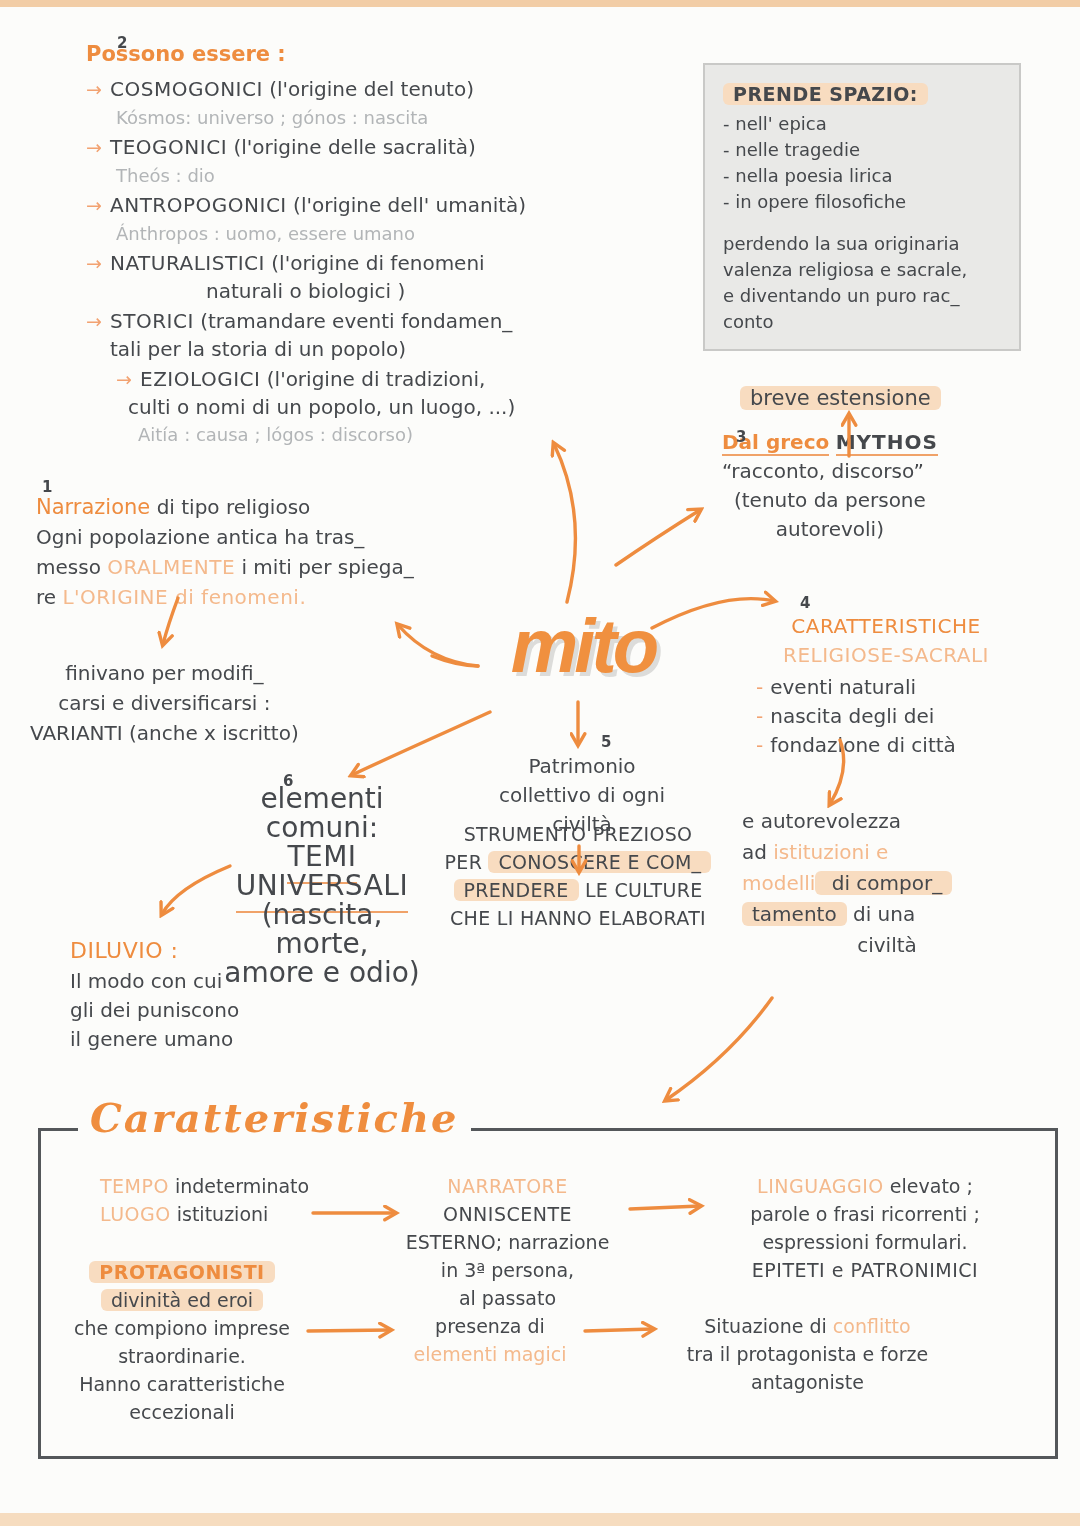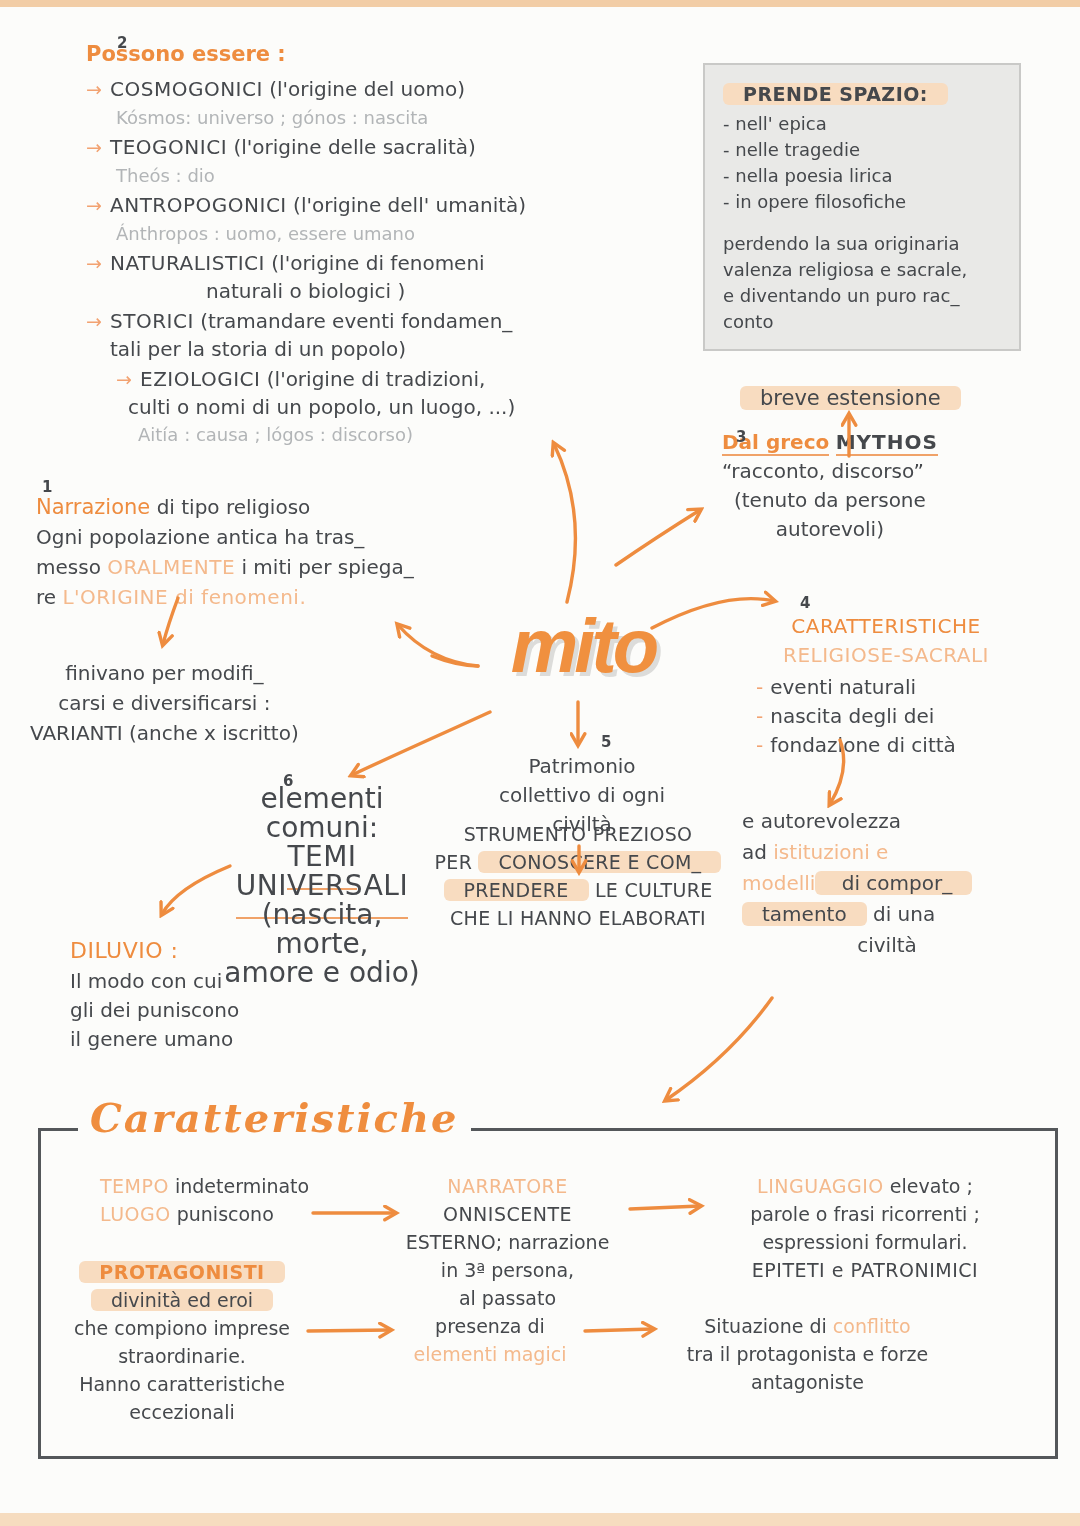--- a/index.html
+++ b/index.html
@@ -6,23 +6,23 @@
   .page{position:relative;width:1080px;height:1526px;background:#fcfcfa;overflow:hidden;
         font-family:"DejaVu Sans",sans-serif;color:#45484c;}
   .edge{position:absolute;left:0;width:1080px;}
   .edge.top{top:0;height:7px;background:#f2cda6;}
   .edge.bottom{top:1513px;height:13px;background:#f6dcbf;}
 
   .abs{position:absolute;}
   .pre{white-space:pre-line;}
   .orange{color:#ee8c3f;font-weight:bold;}
   .peach{color:#f4b98c;}
-  .hl{background:#f8dcc0;border-radius:6px;padding:0 20px;}
+  .hl{background:#f8dcc0;border-radius:6px;padding:0 10px;}
   .num{position:absolute;font-weight:bold;font-size:15px;color:#45484c;z-index:3;}
-  .uline{border-bottom:2.5px solid #f0a268;padding-bottom:15px;}
+  .uline{border-bottom:2.5px solid #f0a268;padding-bottom:9px;}
 
   
   .types{left:86px;top:40px;width:590px;font-size:20px;line-height:29px;}
   .types .title{color:#ee8c3f;font-size:21px;font-weight:bold;margin-bottom:6px;}
   .t-item{margin-top:2px;}
   .t-arrow{display:inline-block;width:24px;color:#f2a271;font-size:19px;}
   .t-term{letter-spacing:.5px;}
   .t-etym{font-size:18px;color:#b2b5b7;margin-left:30px;line-height:27px;}
   .t-cont{margin-left:24px;line-height:27px;}
   .t-cont.c4{margin-left:120px;}
@@ -119,21 +119,21 @@
   <span class="num" style="left:117px;top:34px;">2</span>
   <span class="num" style="left:42px;top:478px;">1</span>
   <span class="num" style="left:736px;top:428px;">3</span>
   <span class="num" style="left:800px;top:594px;">4</span>
   <span class="num" style="left:601px;top:733px;">5</span>
   <span class="num" style="left:283px;top:772px;">6</span>
 
   <div class="abs types">
     <div class="title">Possono essere :</div>
     <div class="t-item">
-      <span class="t-arrow">→</span><span class="t-term">COSMOGONICI</span><span> (l'origine del uomo)</span>
+      <span class="t-arrow">→</span><span class="t-term">COSMOGONICI</span><span> (l'origine del tenuto)</span>
     </div>
     <div class="t-etym">Kósmos: universo ; gónos : nascita</div>
     <div class="t-item">
       <span class="t-arrow">→</span><span class="t-term">TEOGONICI</span><span> (l'origine delle sacralità)</span>
     </div>
     <div class="t-etym">Theós : dio</div>
     <div class="t-item">
       <span class="t-arrow">→</span><span class="t-term">ANTROPOGONICI</span><span> (l'origine dell' umanità)</span>
     </div>
     <div class="t-etym">Ánthropos : uomo, essere umano</div>
@@ -224,21 +224,21 @@
     <div><span class="peach">modelli</span><span class="hl"> di compor_</span></div>
     <div><span class="hl">tamento</span><span> di una</span></div>
     <div class="last">civiltà</div>
   </div>
 
   <div class="abs bbox"></div>
   <div class="abs btitle">Caratteristiche</div>
 
   <div class="abs bcol" style="left:100px;top:1172px;">
     <div><span class="peach caps">TEMPO</span><span> indeterminato</span></div>
-    <div><span class="peach caps">LUOGO</span><span> puniscono</span></div>
+    <div><span class="peach caps">LUOGO</span><span> istituzioni</span></div>
   </div>
 
   <div class="abs bcol ctr" style="left:385px;top:1172px;width:245px;">
     <div><span class="peach caps">NARRATORE</span><span class="caps"> ONNISCENTE</span></div>
     <div>ESTERNO; narrazione</div>
     <div>in 3ª persona,</div>
     <div>al passato</div>
   </div>
 
   <div class="abs bcol ctr" style="left:705px;top:1172px;width:320px;">

